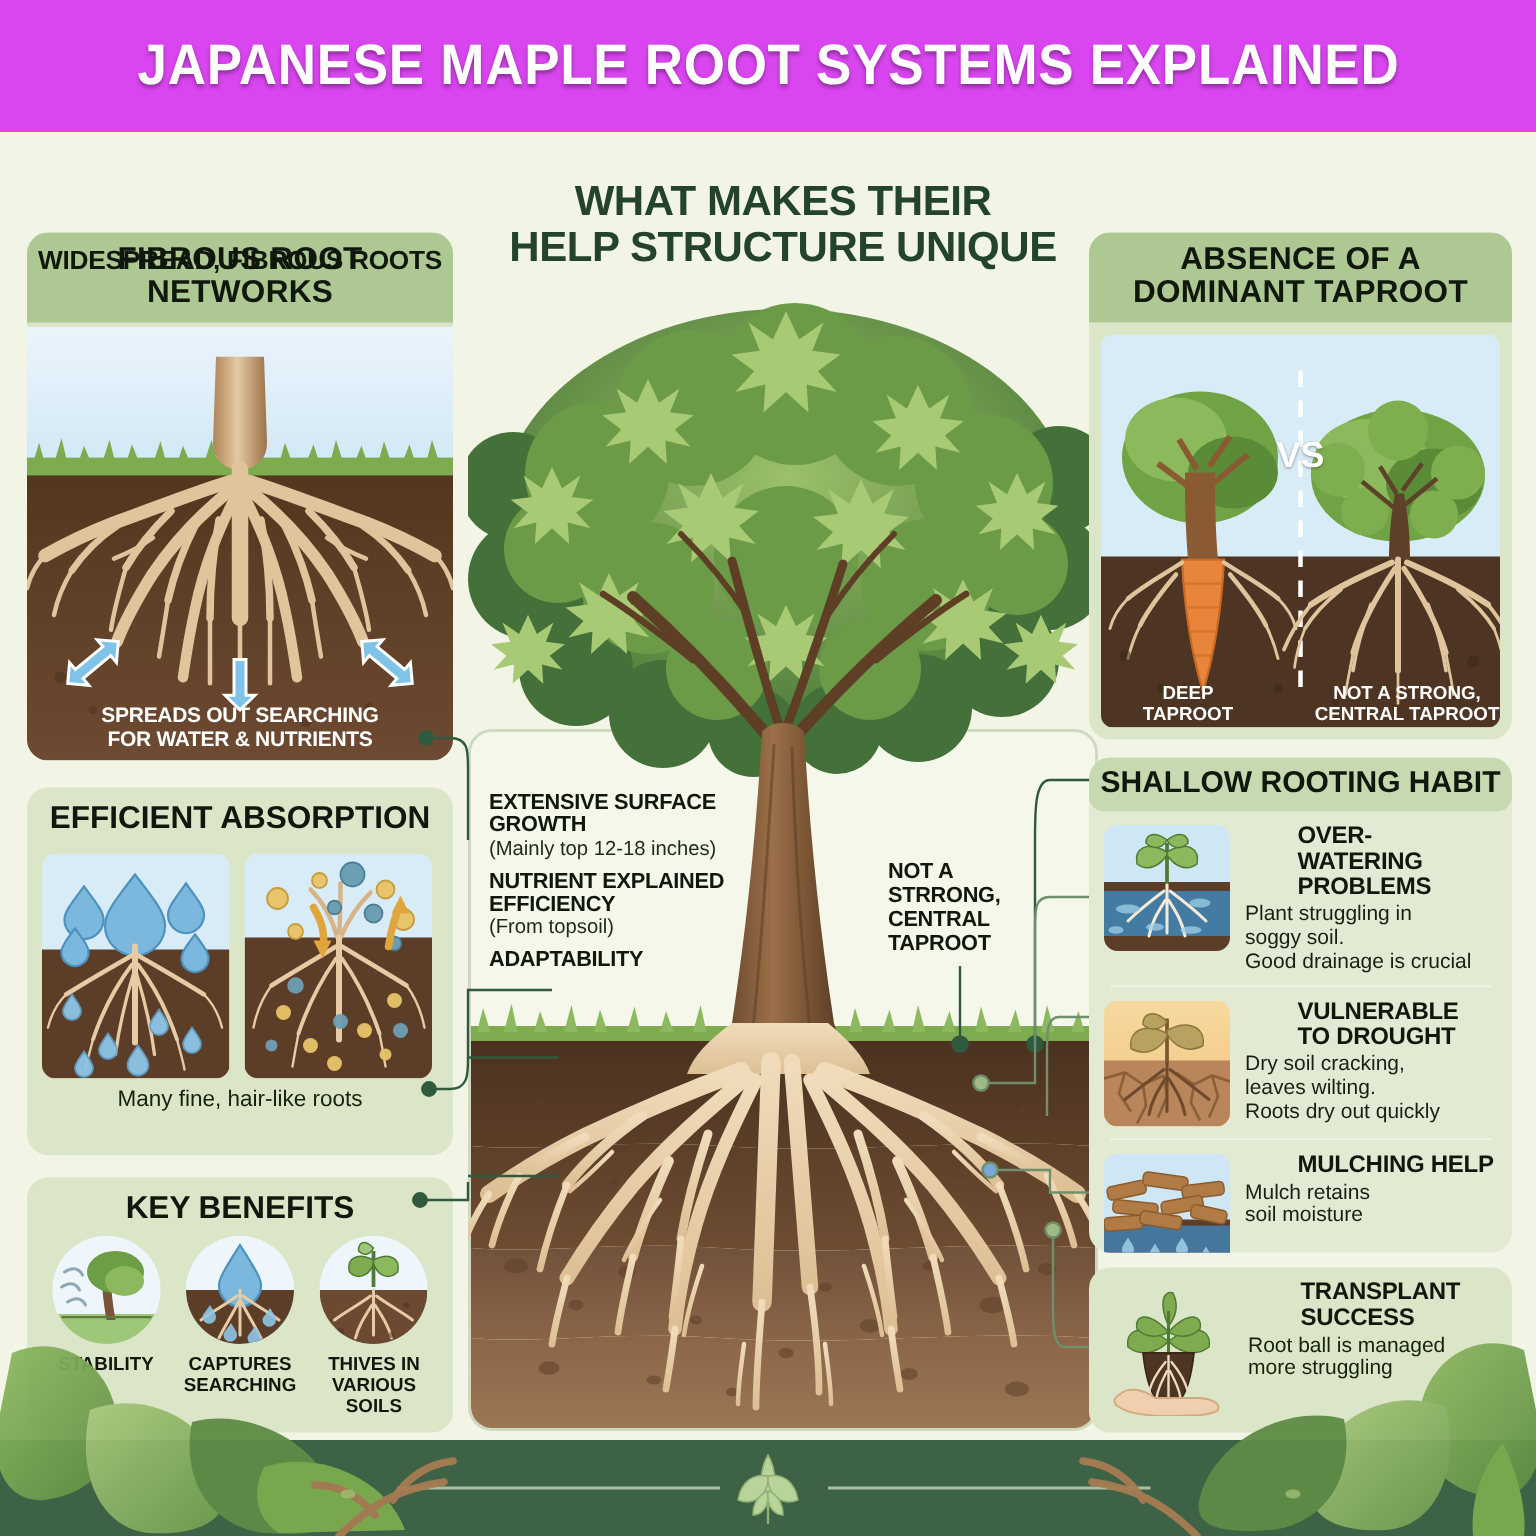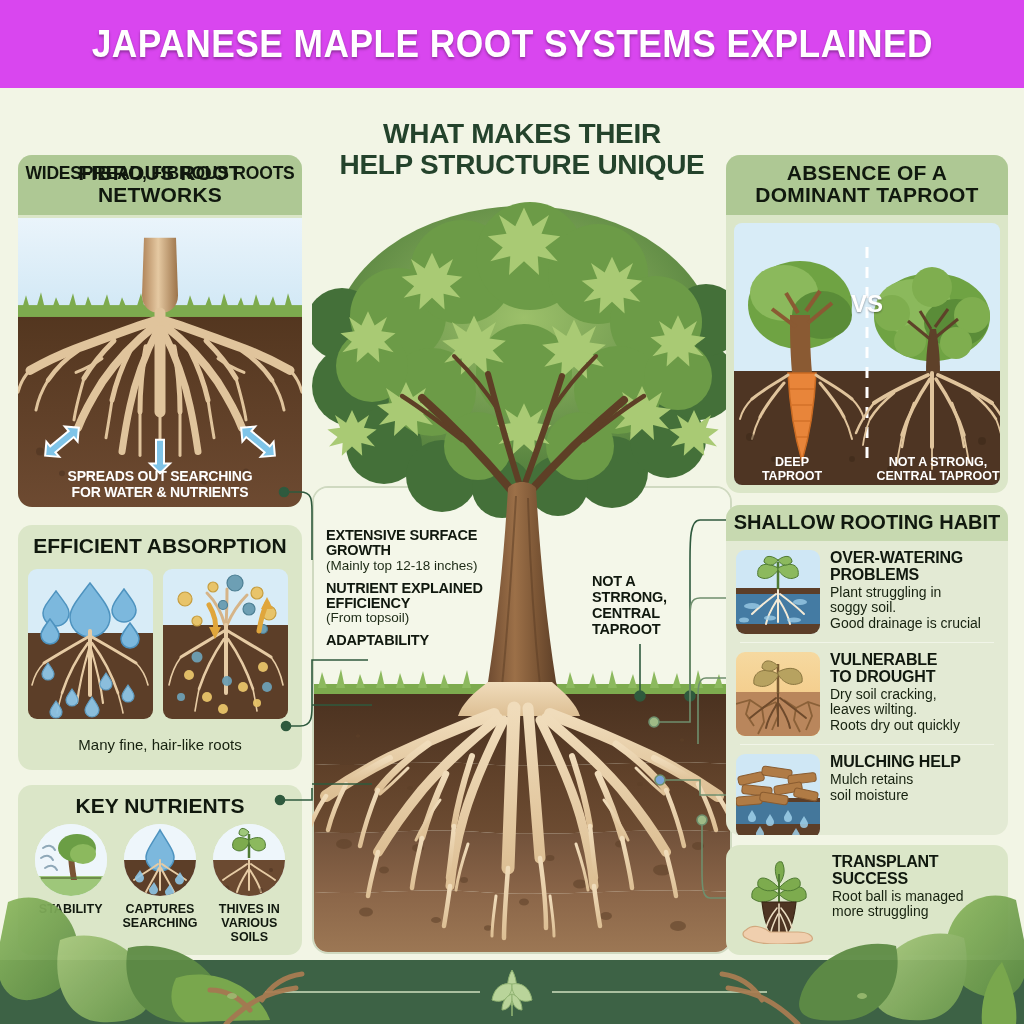--- a/index.html
+++ b/index.html
@@ -68,21 +68,21 @@
     position: absolute; left: 0; right: 0; bottom: 7px;
     text-align: center; font-size: 14px; font-weight: bold; color: #ffffff;
     line-height: 1.1; z-index: 4; letter-spacing: -.2px;
   }
 
   
   #p-absorb { left: 18px; top: 525px; width: 284px; height: 245px; }
   .abs-row { display: flex; gap: 10px; padding: 8px 10px 0; }
   .abs-cell { width: 125px; height: 150px; border-radius: 9px; overflow: hidden; position: relative; }
   .abs-note {
-    text-align: center; font-size: 15px; color: #16210f; padding: 17px 4px 0;
+    text-align: center; font-size: 15px; color: #16210f; padding: 5px 4px 0;
   }
 
   
   #p-benefits { left: 18px; top: 785px; width: 284px; height: 170px; }
   .ben-head {
     text-align: center; font-weight: bold; font-size: 21px; color: #10180e; padding: 9px 0 6px;
   }
   .ben-row { display: flex; justify-content: space-around; padding: 0 8px; }
   .ben-item { width: 84px; text-align: center; }
   .ben-circle {
@@ -125,26 +125,26 @@
     position: absolute; bottom: 10px; color: #ffffff; font-weight: bold;
     font-size: 12.5px; text-align: center; line-height: 1.12; z-index: 5;
   }
   .tap-cap.l { left: 6px; width: 120px; }
   .tap-cap.r { right: 2px; width: 136px; }
 
   
   #p-shallow { left: 726px; top: 505px; width: 282px; height: 330px; background: #e3ead4; }
   .shallow-head {
     background: #c7d9b0; text-align: center; font-weight: bold; font-size: 20px;
-    color: #10180e; padding: 6px 0 7px;
+    color: #10180e; padding: 6px 0 7px; border-radius: 10px;
   }
   .sh-item { display: flex; gap: 10px; padding: 9px 10px 0; }
   .sh-thumb { width: 84px; height: 84px; border-radius: 9px; overflow: hidden; flex: none; position: relative; }
   .sh-text { flex: 1; min-width: 0; }
-  .sh-title { font-size: 16px; font-weight: bold; color: #10180e; line-height: 1.05; letter-spacing: -.2px; }
+  .sh-title { font-size: 16px; font-weight: bold; color: #10180e; line-height: 1.05; letter-spacing: -.2px; margin-left: 35px; }
   .sh-body  { font-size: 14px; color: #16210f; line-height: 1.13; margin-top: 1px; }
   .sh-div { height: 1px; background: #f1f5e8; margin: 8px 14px 0; }
 
   #p-transplant { left: 726px; top: 845px; width: 282px; height: 110px; background: #dbe6c8; }
   .tp-item { display: flex; gap: 10px; padding: 9px 10px 0; }
   .tp-thumb { width: 86px; height: 90px; flex: none; position: relative; }
 
   
   #connectors { position: absolute; left: 0; top: 0; width: 1024px; height: 1024px; pointer-events: none; z-index: 7; }
 
@@ -391,21 +391,21 @@
           <path d="M52 70 l-6 -12 h12z"></path>
             <path d="M104 28 l6 12 h-12z"></path>
         </g>
       </svg>
     </div>
   </div>
   <div class="abs-note">Many fine, hair-like roots</div>
 </div>
 
 <div class="panel" id="p-benefits">
-  <div class="ben-head">KEY NUTRIENTS</div>
+  <div class="ben-head">KEY BENEFITS</div>
   <div class="ben-row">
 
     <div class="ben-item">
       <div class="ben-circle">
         <svg viewBox="0 0 72 72" width="72" height="72">
           <rect width="72" height="72" fill="#eef6fb"></rect>
           <rect y="52" width="72" height="20" fill="#9ec77a"></rect>
           <path d="M36 56 C 34 44 33 36 33 26 l6 0 c0 10 1 18 3 30z" fill="#7a5436"></path>
           <path d="M33 34 l-8 -6 M39 30 l9 -7" stroke="#7a5436" stroke-width="2.5" fill="none"></path>
           <ellipse cx="42" cy="24" rx="19" ry="14" fill="#6b9e45"></ellipse>

